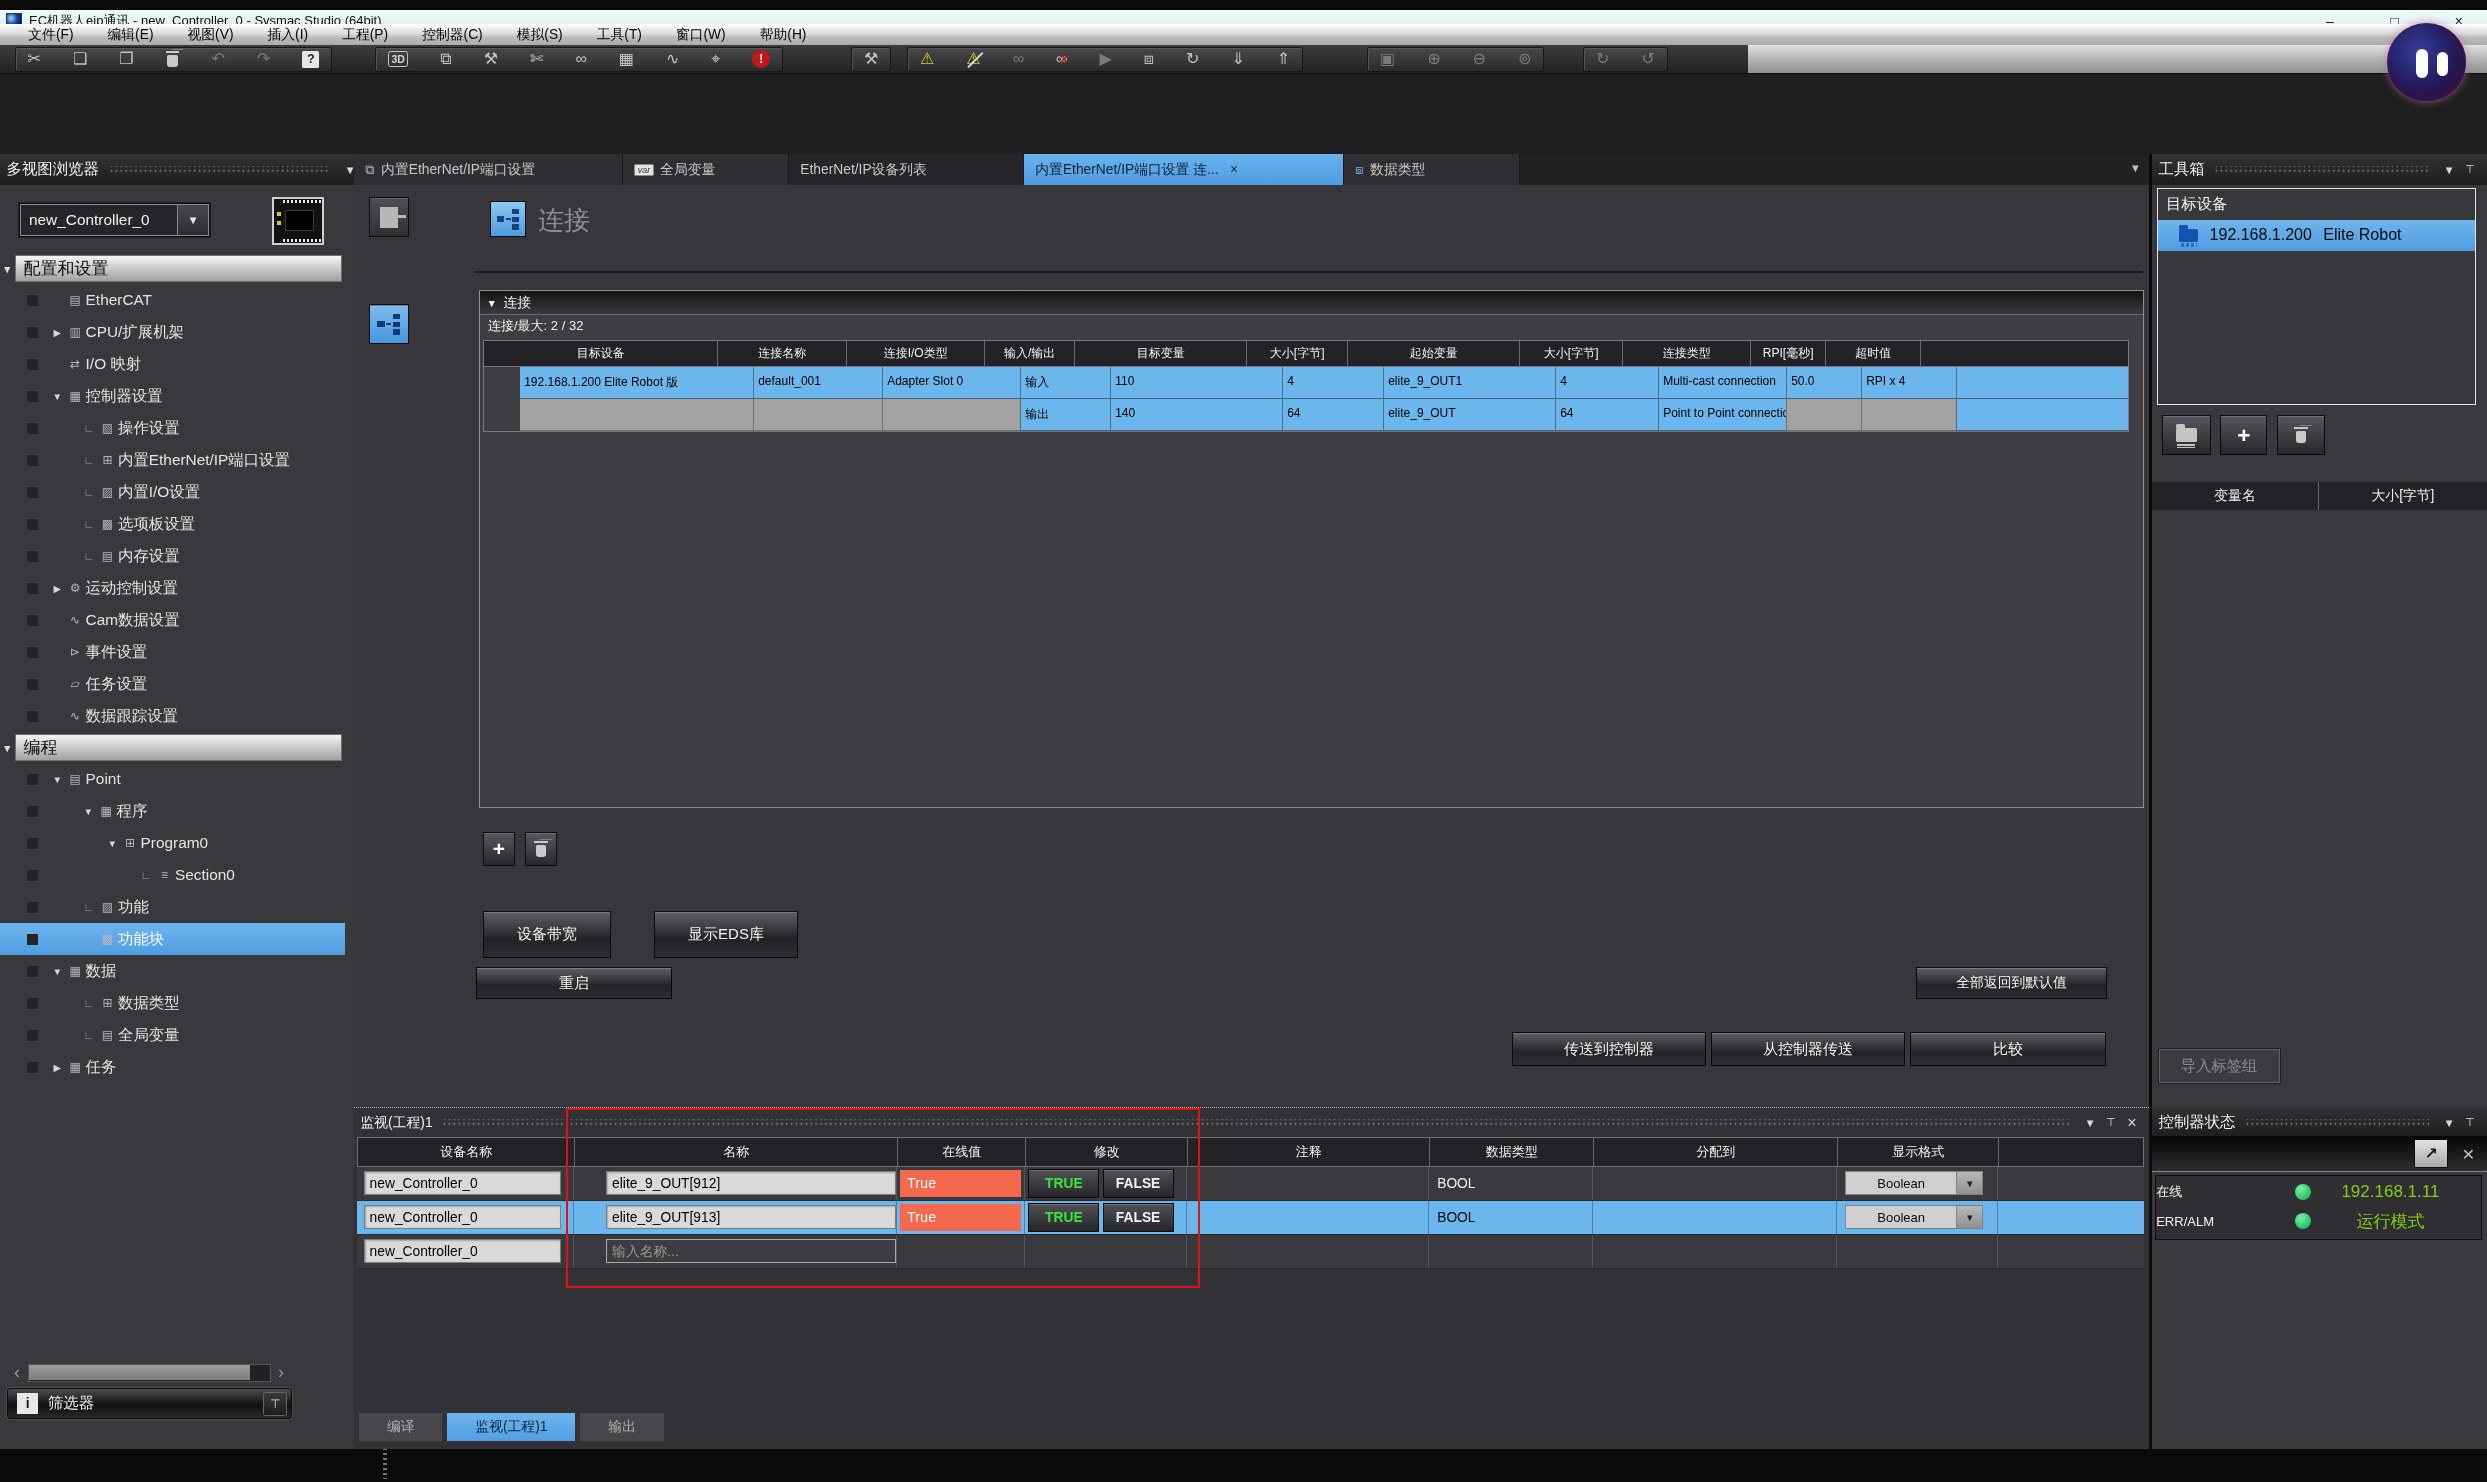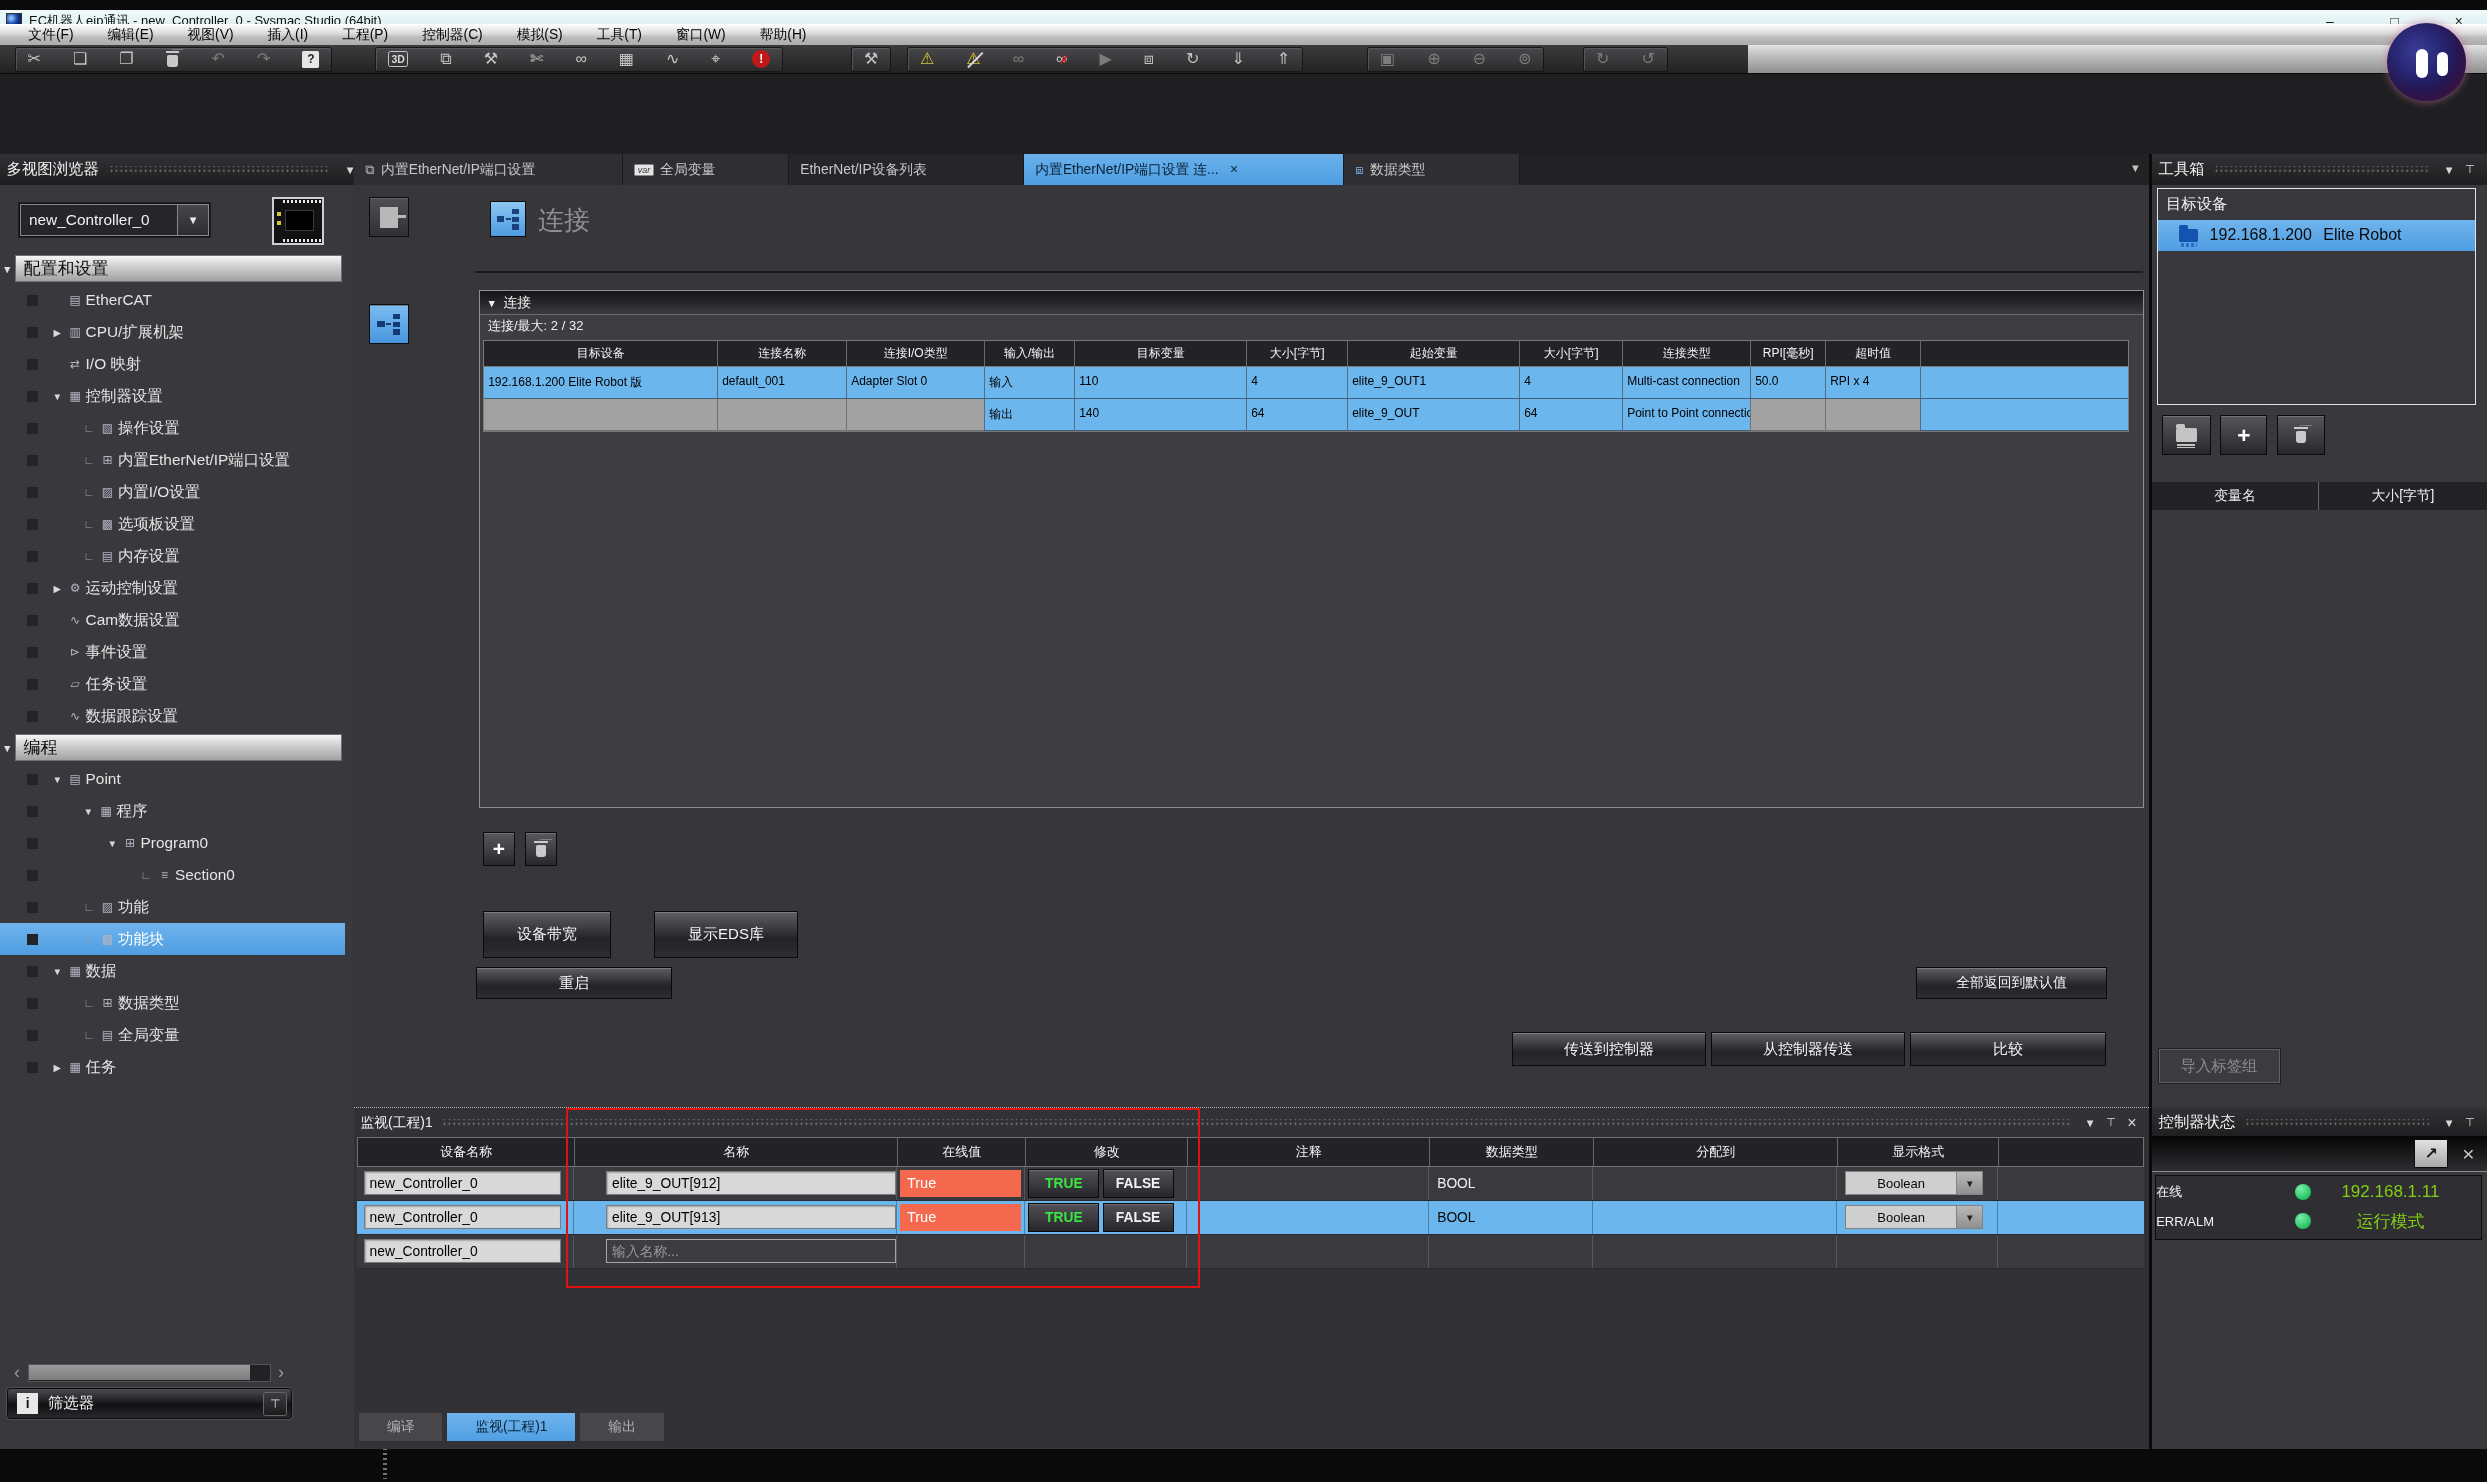--- a/index.html
+++ b/index.html
@@ -151,21 +151,21 @@
   .cgrid { display:grid; grid-template-columns:233px 129px 138px 90px 172px 101px 172px 103px 128px 75px 95px 1fr; }
   .chead { background:#232327; border:0.8px solid #77777c; }
   .chead .cell { color:#f4f4f4; font-size:12px; text-align:center; padding:4px 1.6px;
     border-left:0.8px solid #6a6a6e; white-space:nowrap; overflow:hidden; }
   .chead .cell:first-child { border-left:none; }
   .crow .cell { height:32px; font-size:12px; color:#000; padding:7.3px 4px 0 4px;
     border-left:0.8px solid #4f6f88; border-bottom:0.8px solid #3f6078; white-space:nowrap; overflow:hidden; }
   .crow .cell:first-child { border-left:none; }
   .cell.blue { background:#6cb6ee; }
   .cell.gray { background:#a2a2a2; border-left-color:#707070; border-bottom-color:#707070; }
-  .crow { border-left:0.8px solid #77777c; border-right:0.8px solid #77777c; }
+  .crow { border-left:0.8px solid #77777c; border-right:0.8px solid #77777c;padding-left:36px; }
   .crow.last { border-bottom:0.8px solid #77777c; }
 
   .sq-btn { position:absolute; width:32px; height:34px;
     background:linear-gradient(#57575d,#29292d); border:1.6px solid #0b0b0b;
     box-shadow:inset 0 0.8px 0 #7a7a80; display:flex; align-items:center; justify-content:center;
     color:#fff; font-size:21px; font-weight:bold; }
   .trash { position:relative; width:13.8px; height:16px; }
   .trash::before { content:""; position:absolute; left:1.6px; right:1.6px; top:4px; bottom:0;
     background:#cacaca; border-radius:1.6px 1.6px 2.4px 2.4px; }
   .trash::after { content:""; position:absolute; left:0; right:0; top:0; height:2.4px;

